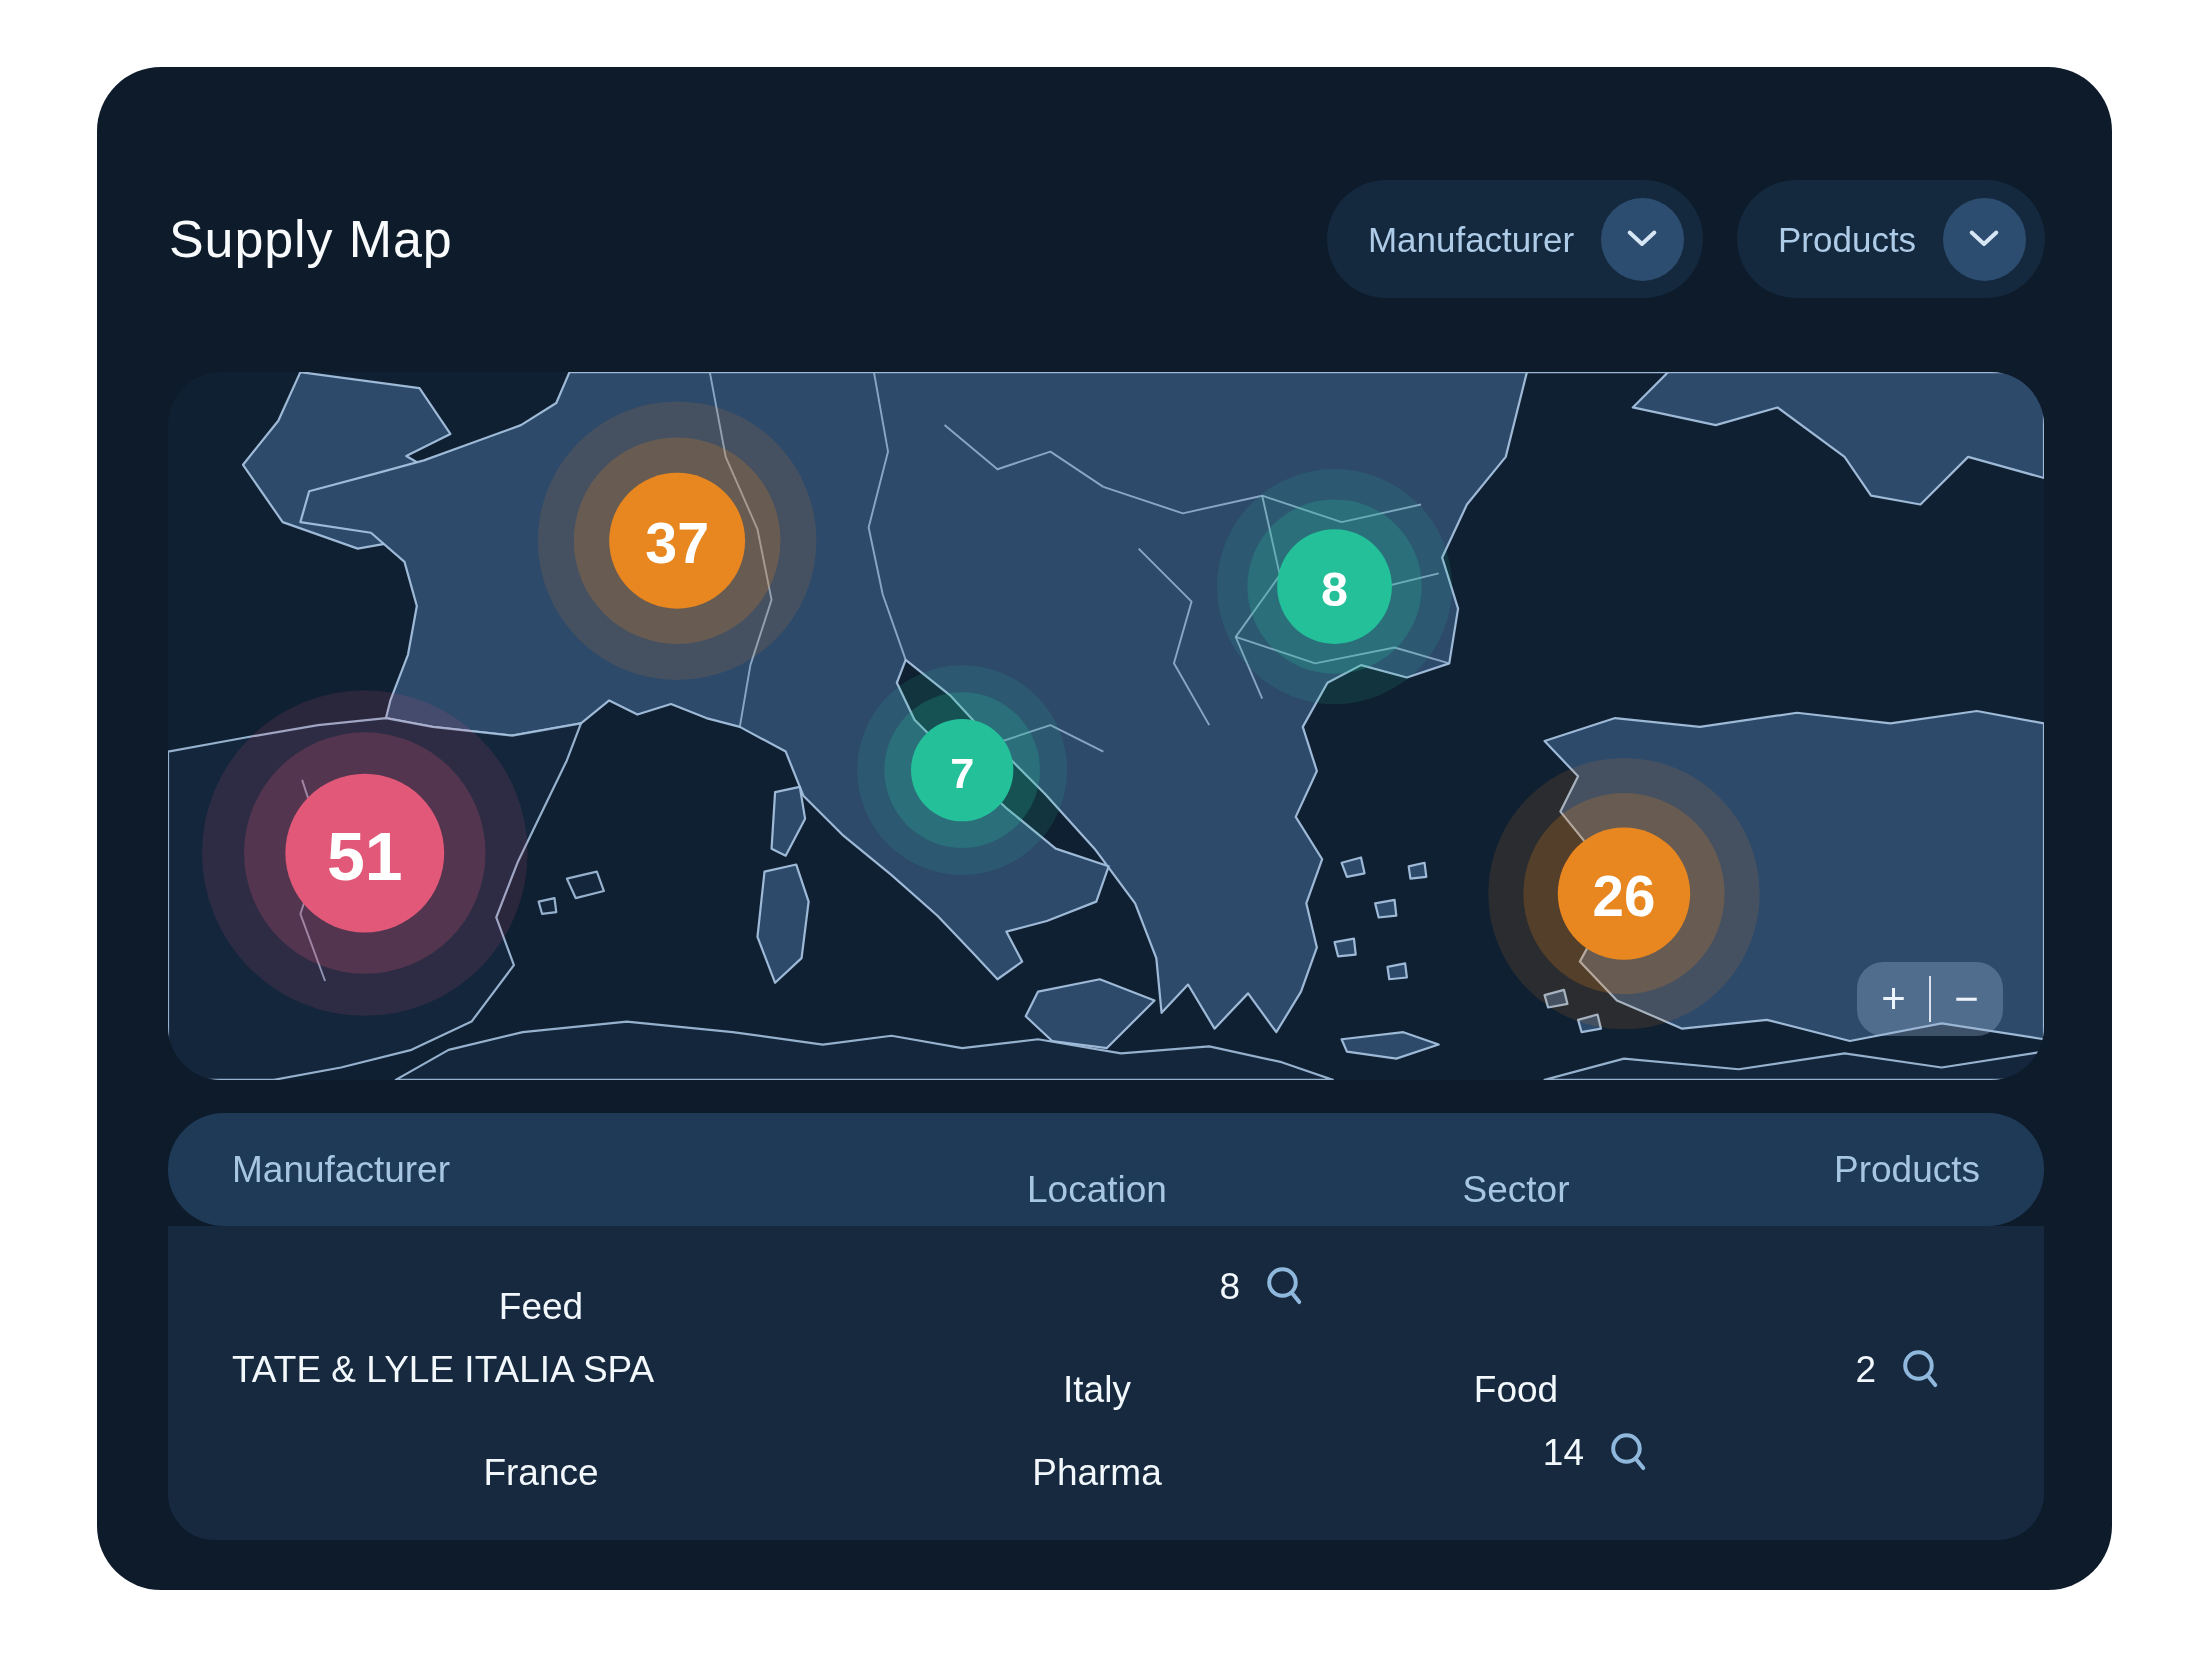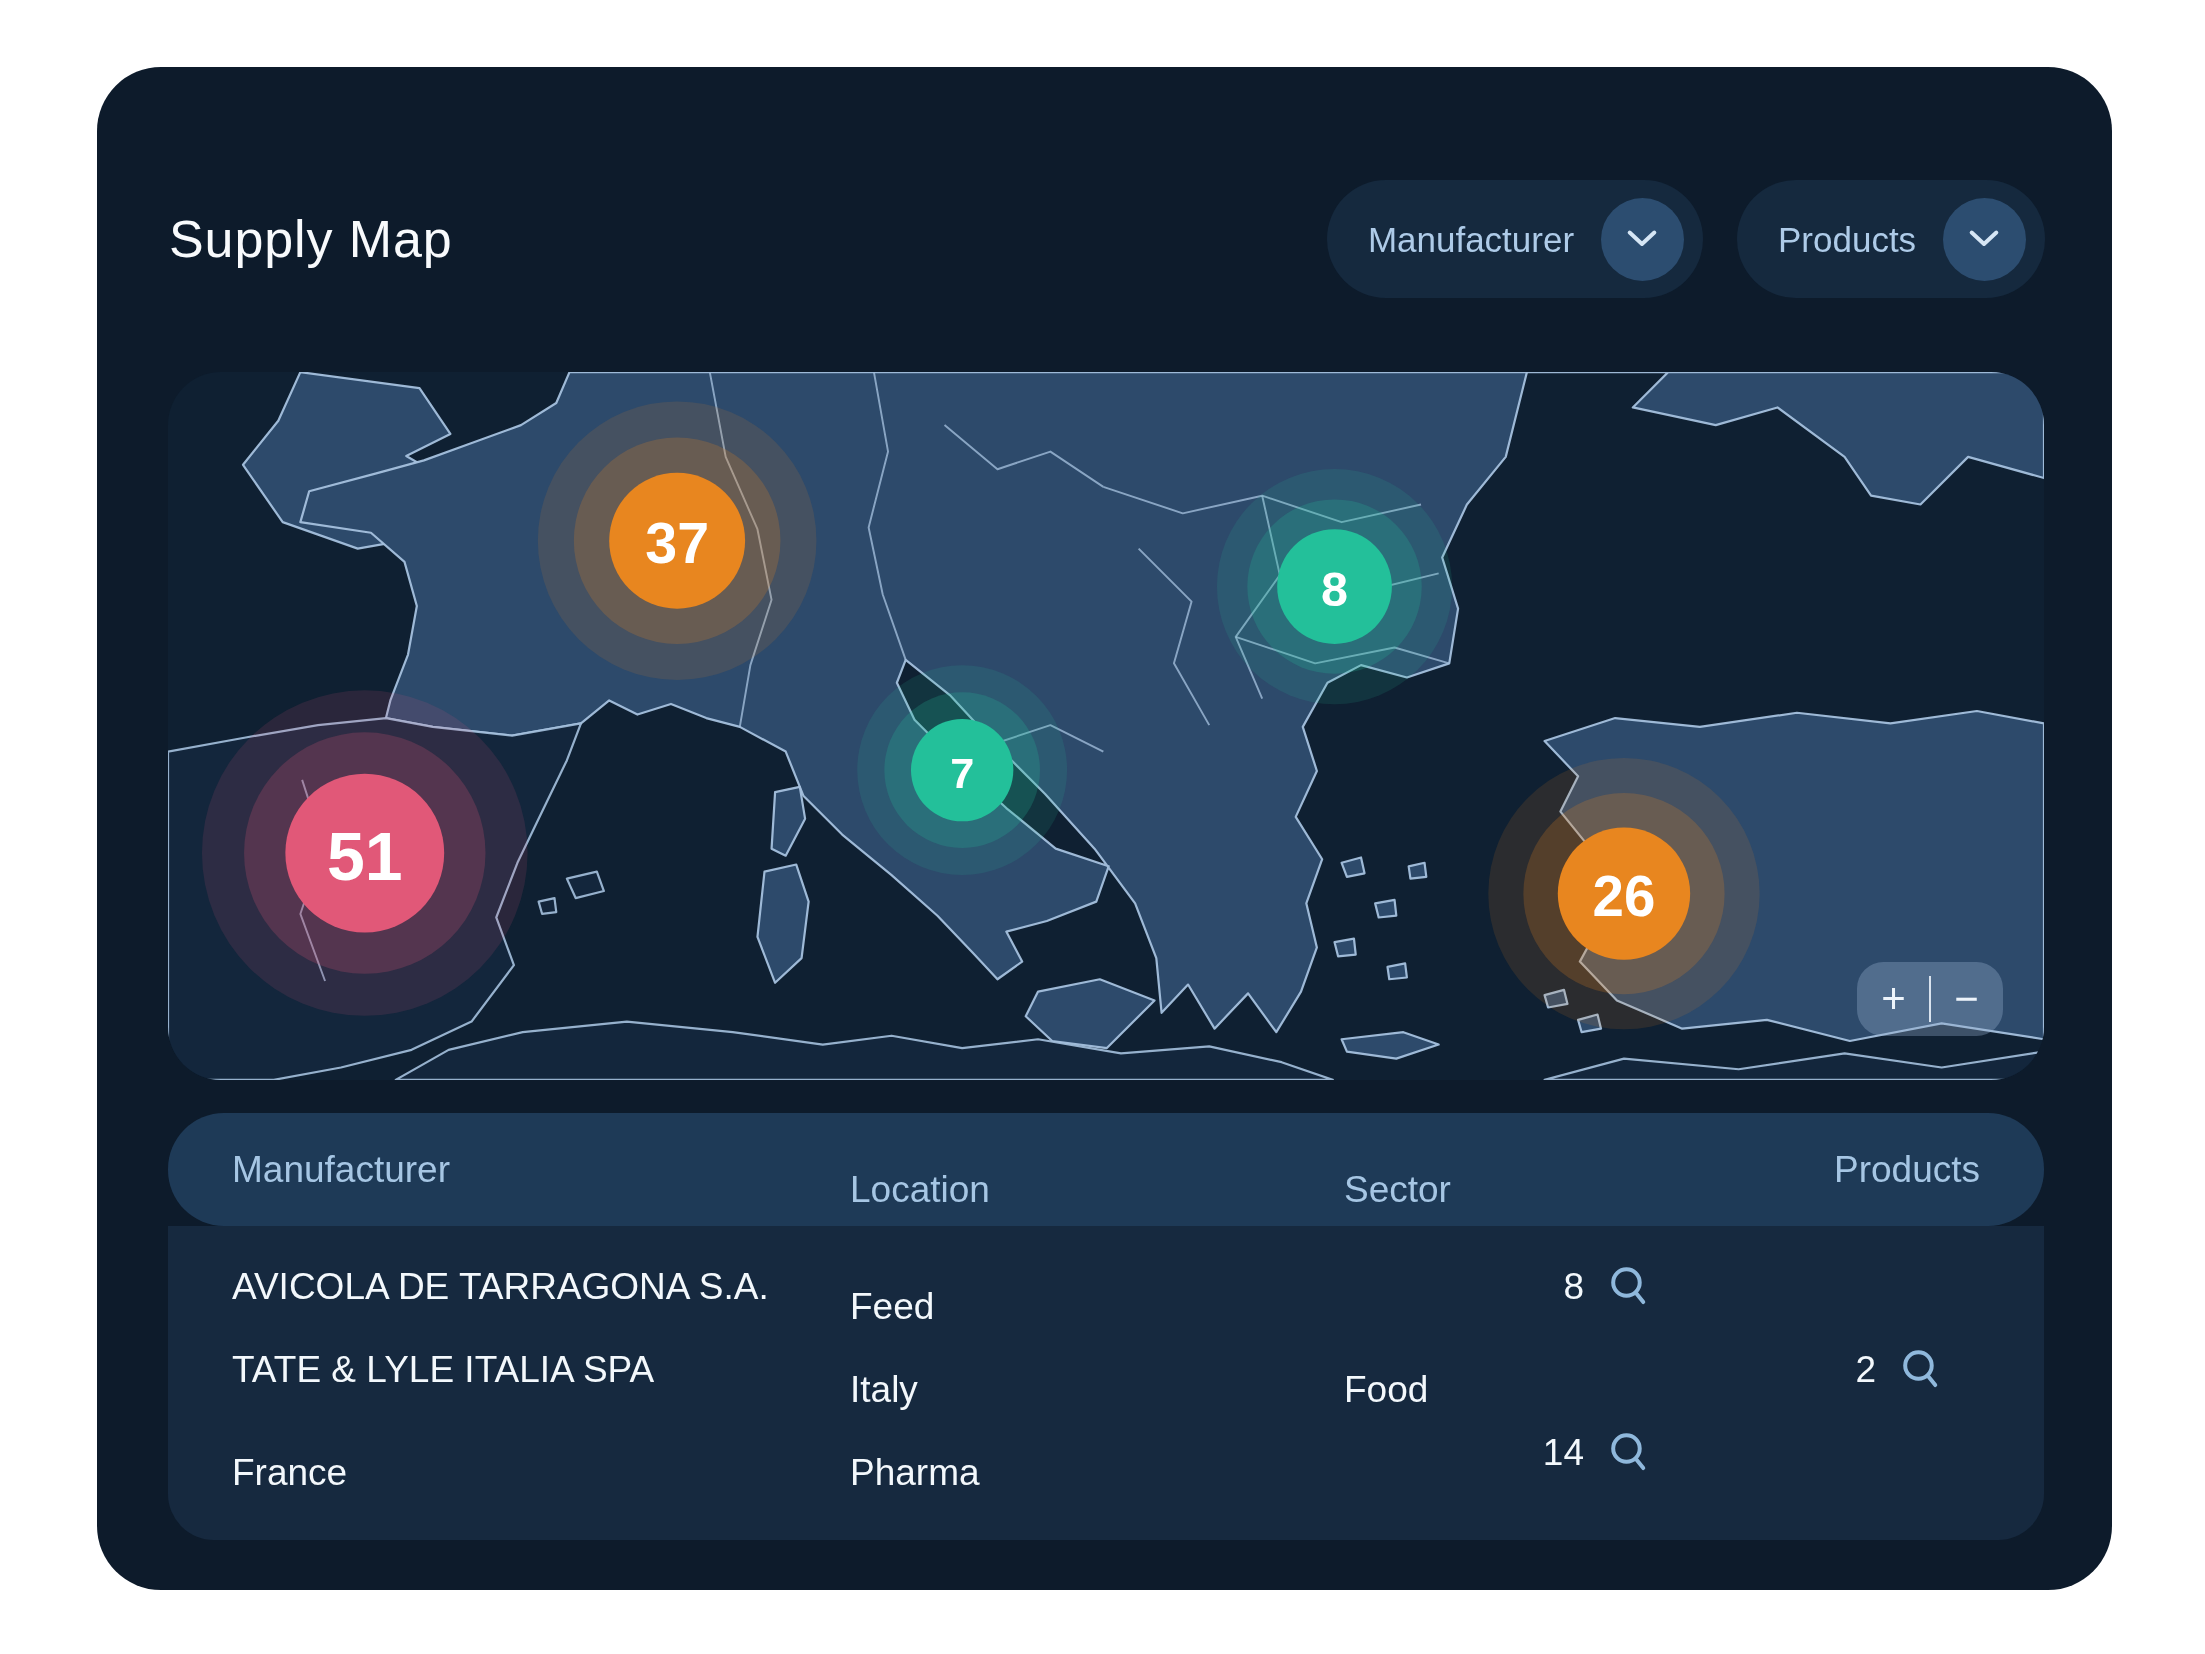--- a/index.html
+++ b/index.html
@@ -55,21 +55,21 @@
   }
   .tbody{
     position:absolute;left:71px;top:1159px;width:1876px;height:314px;
     background:#16293F;border-radius:0 0 46px 46px;box-sizing:border-box;padding-top:19.4px;
   }
   .trow{
     height:83px;display:grid;grid-template-columns:618px 494px 344px 1fr;align-items:center;
     padding:0 64px;box-sizing:border-box;color:#F3F8FC;font-size:37px;
   }
   .c0{text-align:left;white-space:nowrap;overflow:hidden;}
-  .c1,.c2{text-align:left;margin-top:41px;}
+  .c1,.c2{text-align:center;margin-top:41px;}
   .c3{display:flex;align-items:center;justify-content:flex-end;gap:23px;padding-right:35px;}
   .hc3{text-align:right;}
   .search-ic{flex:0 0 auto;cursor:pointer;}
 </style>
 </head>
 <body>
 
 <div class="card">
 
   <div class="topbar">
@@ -198,21 +198,20 @@
   </div>
 
   <div class="thead">
     <div class="c0">Manufacturer</div>
     <div class="c1">Location</div>
     <div class="c2">Sector</div>
     <div class="hc3">Products</div>
   </div>
   <div class="tbody" id="table-body">
       <div class="trow">
-        <div class="c0">AVICOLA DE TARRAGONA S.A.</div>
         <div class="c2">Feed</div>
         <div class="c3">
           <span>8</span>
           <svg class="search-ic" width="46" height="46" viewBox="0 0 52 52">
             <circle cx="22" cy="21" r="15" fill="none" stroke="#8FB8DC" stroke-width="4.5"></circle>
             <line x1="33" y1="33" x2="41" y2="43" stroke="#8FB8DC" stroke-width="4.5" stroke-linecap="round"></line>
           </svg>
         </div>
       </div>
       <div class="trow">

